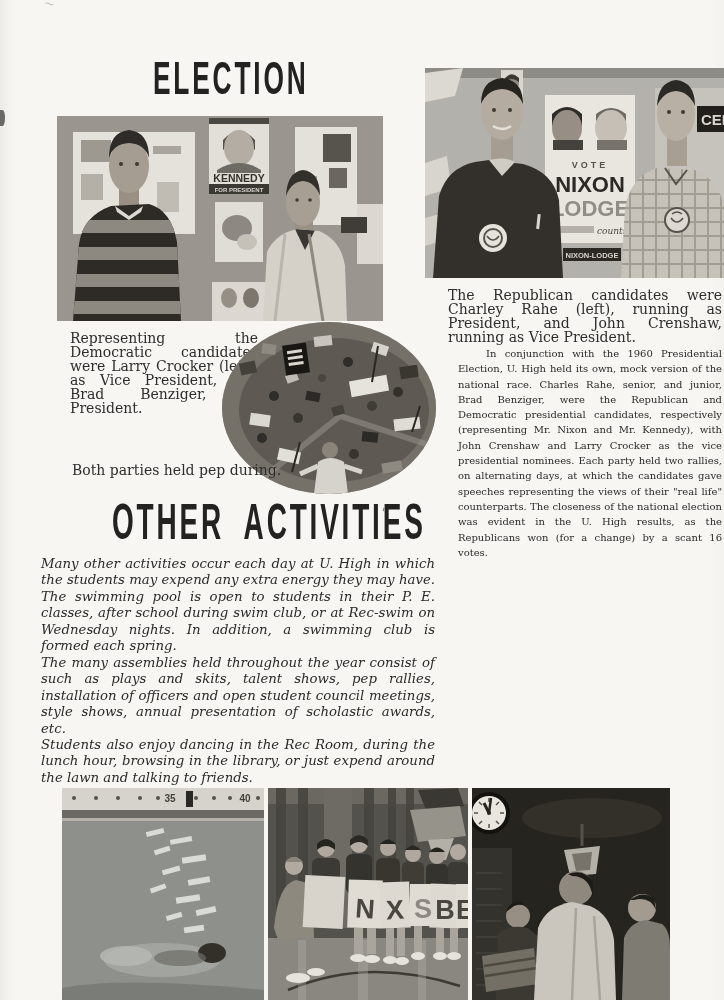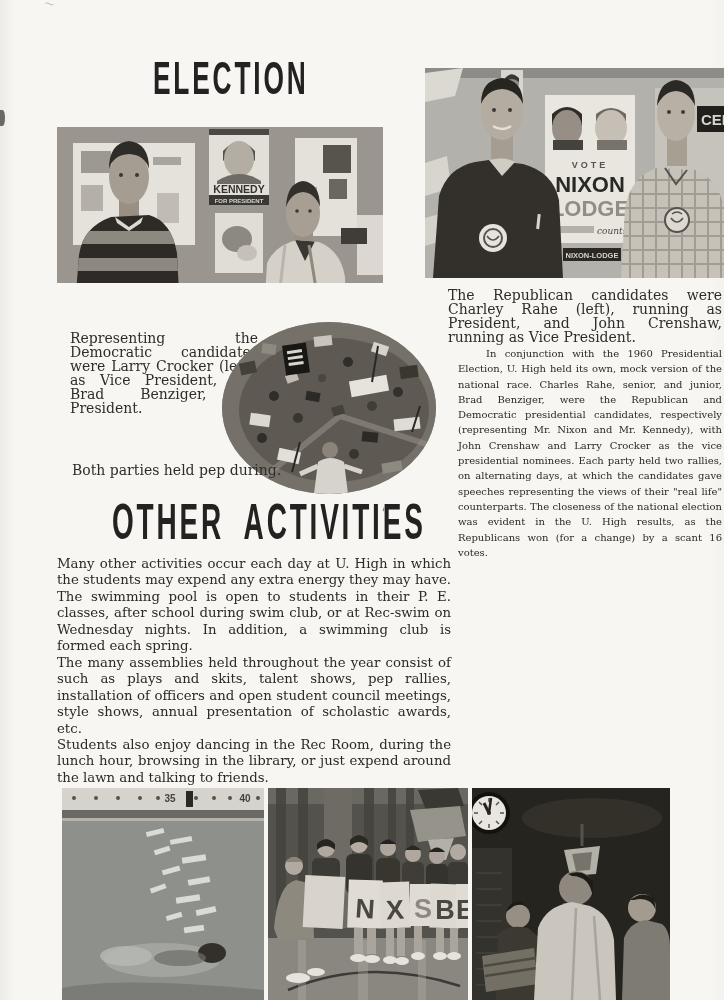--- a/index.html
+++ b/index.html
@@ -30,21 +30,21 @@
 </style>
 </head>
 <body>
 
 <div class="page">
 
   <div class="abs" id="pencil-mark">~</div>
 
   <div class="abs headline" id="election">ELECTION</div>
 
-  <div class="photo" id="photo-democratic" style="left:57px;top:127px;width:326px;height:156px;">
+  <div class="photo" id="photo-democratic" style="left:57px;top:116px;width:326px;height:205px;">
     <svg width="326" height="205" viewBox="0 0 326 205">
       <defs>
         <clipPath id="cp-sweater">
             <path d="M16,205 L22,128 Q26,100 54,90 L92,88 Q114,94 120,126 L124,205 Z"></path>
           </clipPath>
         <clipPath id="cp-jacket">
             <path d="M206,205 L210,136 Q218,118 240,113 L262,115 Q284,124 288,150 L290,205 Z"></path>
           </clipPath>
       </defs>
       <rect width="326" height="205" fill="#9a968f"></rect>
@@ -235,21 +235,21 @@
         <path d="M96,144 L78,152 M122,144 L140,150" stroke="#d6d3cc" stroke-width="5"></path>
       </g>
     </svg>
   </div>
 
   <div class="abs caption" style="left:72px;top:463px;width:230px;text-align:left;">Both parties held pep during.</div>
 
   <div class="abs headline" id="other-activities">OTHER ACTIVITIES</div>
   <div class="abs" id="stray-mark">'</div>
 
-  <div class="abs bodytext" id="left-col" style="left:57px;top:556px;width:394px;">
+  <div class="abs bodytext" id="left-col" style="left:41px;top:556px;width:394px;font-style:italic;">
     <p>Many other activities occur each day at U. High in which the students may expend any extra energy they may have. The swimming pool is open to students in their P. E. classes, after school during swim club, or at Rec-swim on Wednesday nights. In addition, a swimming club is formed each spring.</p>
     <p>The many assemblies held throughout the year consist of such as plays and skits, talent shows, pep rallies, installation of officers and open student council meetings, style shows, annual presentation of scholastic awards, etc.</p>
     <p>Students also enjoy dancing in the Rec Room, during the lunch hour, browsing in the library, or just expend around the lawn and talking to friends.</p>
   </div>
 
   <div class="abs bodytext" id="right-col" style="left:458px;top:346px;width:264px;">
     <p>In conjunction with the 1960 Presidential Election, U. High held its own, mock version of the national race. Charles Rahe, senior, and junior, Brad Benziger, were the Republican and Democratic presidential candidates, respectively (representing Mr. Nixon and Mr. Kennedy), with John Crenshaw and Larry Crocker as the vice presidential nominees. Each party held two rallies, on alternating days, at which the candidates gave speeches representing the views of their "real life" counterparts. The closeness of the national election was evident in the U. High results, as the Republicans won (for a change) by a scant 16 votes.</p>
   </div>
 
   <div class="photo" style="left:62px;top:788px;width:202px;height:212px;">

